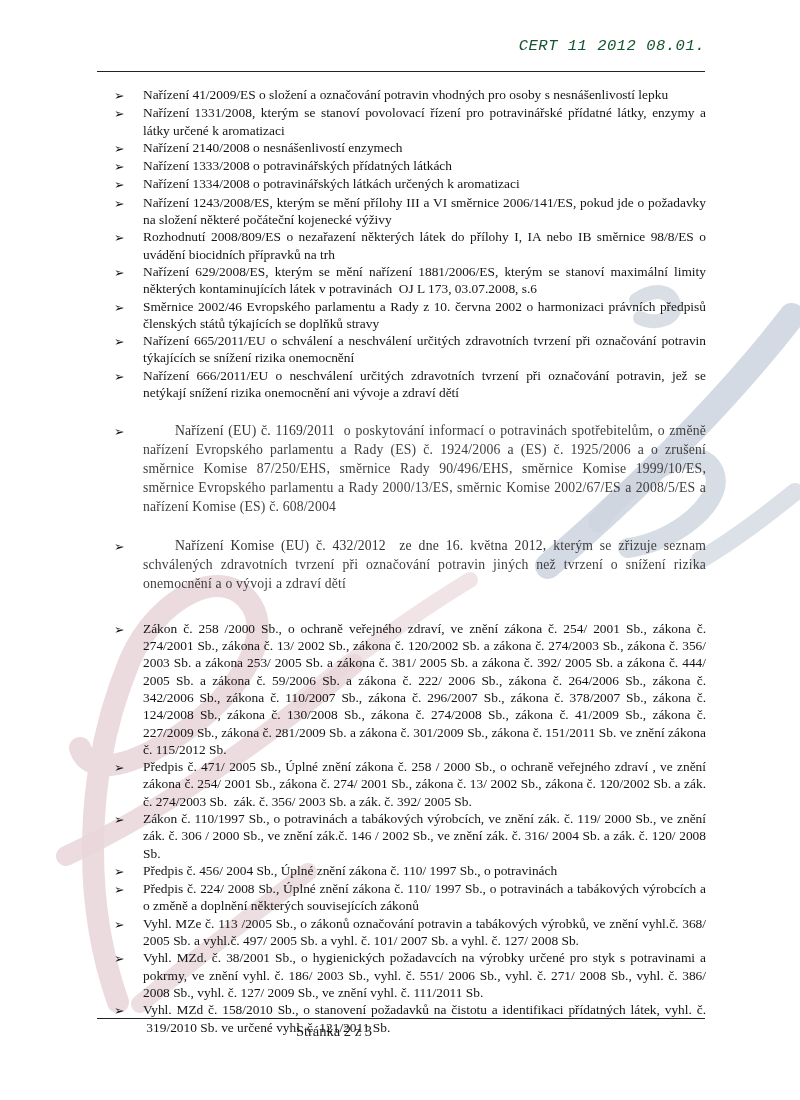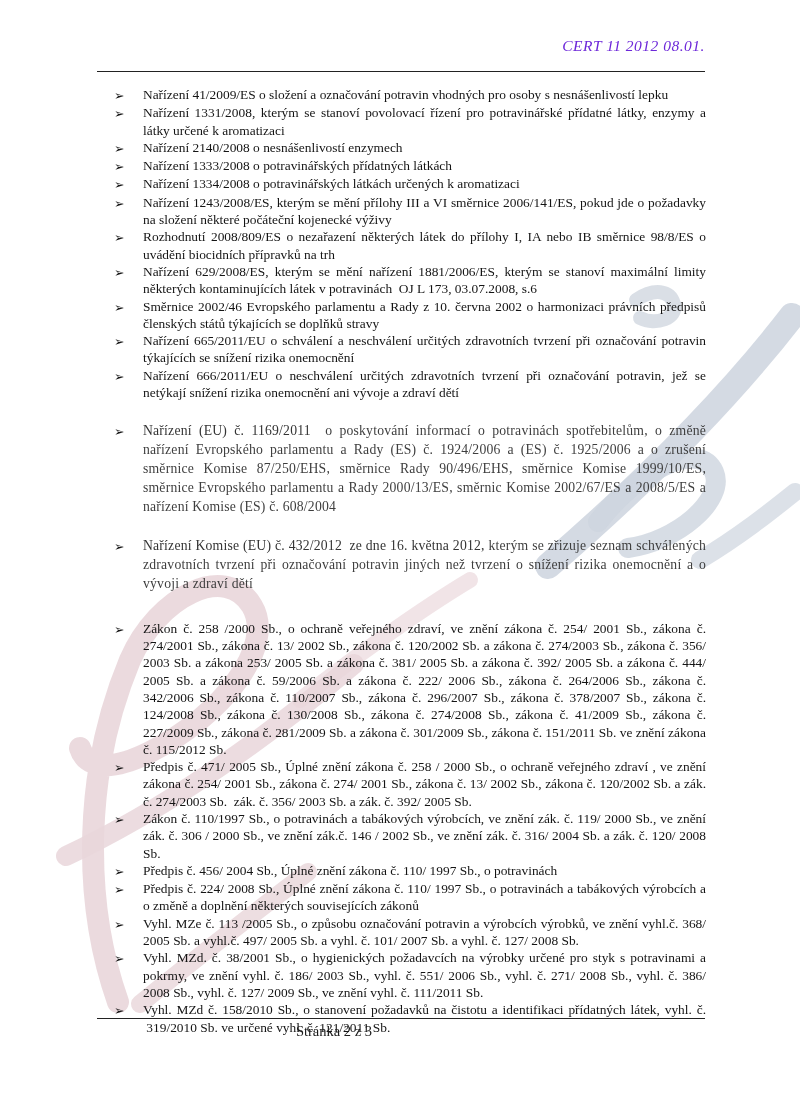--- a/index.html
+++ b/index.html
@@ -4,35 +4,35 @@
 <style>
   html,body{margin:0;padding:0;}
   body{
     width:800px;height:1100px;position:relative;background:#ffffff;
     font-family:"Liberation Serif", serif;color:#141414;overflow:hidden;
   }
   .watermark{position:absolute;left:0;top:0;z-index:0;pointer-events:none;}
   .layer{position:absolute;left:0;top:0;z-index:1;width:800px;height:1100px;}
   .doc-ref{
     position:absolute;top:37px;right:95px;font-style:italic;
-    font-size:15.5px;letter-spacing:.5px;color:#6d28d9;
+    font-size:15.5px;letter-spacing:.5px;color:#14532d;font-family:Liberation Mono, monospace;
   }
   .rule{position:absolute;left:97px;width:608px;border-top:1.8px solid #222;}
   .rule-top{top:71px;}
   .rule-bottom{top:1018px;border-top-width:1.4px;}
   .content{position:absolute;left:114px;top:86px;width:592px;}
   .item{display:flex;font-size:13.4px;line-height:17.3px;color:#141414;}
   .item .bullet{
     flex:0 0 29px;width:29px;font-size:12.5px;padding-top:1px;
     font-family:"DejaVu Sans", sans-serif;color:#141414;
   }
   .item .txt{flex:1;text-align:justify;}
   .bold{font-weight:400;}
   .item.soft{font-size:13.7px;line-height:18.8px;color:#3e3e3e;letter-spacing:.2px;}
-  .item.soft .bold{color:#333333;}
+  .item.soft .bold{color:#333333;margin-left:32px;}
   .item.gap-sm{margin-top:21px;}
   .item.gap-lg{margin-top:26px;}
   .footer-text{
     position:absolute;top:1023px;left:0;width:668px;text-align:center;
     font-size:14.5px;color:#1a1a1a;
   }
 </style>
 </head>
 <body>
 
@@ -126,21 +126,21 @@
       <div class="item">
         <span class="bullet">➢</span>
         <div class="txt"><span class="bold">Předpis č. 456/ 2004 Sb., Úplné znění zákona č. 110/ 1997 Sb., o potravinách</span></div>
       </div>
       <div class="item">
         <span class="bullet">➢</span>
         <div class="txt"><span class="bold">Předpis č. 224/ 2008 Sb., Úplné znění zákona č. 110/ 1997 Sb., o potravinách a tabákových výrobcích a o změně a doplnění některých souvisejících zákonů</span></div>
       </div>
       <div class="item">
         <span class="bullet">➢</span>
-        <div class="txt"><span class="bold">Vyhl. MZe č. 113 /2005 Sb.,</span><span> o způsobu označování potravin a výrobcích výrobků, ve znění </span><span class="bold">vyhl.č. 368/ 2005 Sb. a vyhl.č. 497/ 2005 Sb. a vyhl. č. 101/ 2007 Sb. a vyhl. č. 127/ 2008 Sb.</span></div>
+        <div class="txt"><span class="bold">Vyhl. MZe č. 113 /2005 Sb.,</span><span> o zákonů označování potravin a tabákových výrobků, ve znění </span><span class="bold">vyhl.č. 368/ 2005 Sb. a vyhl.č. 497/ 2005 Sb. a vyhl. č. 101/ 2007 Sb. a vyhl. č. 127/ 2008 Sb.</span></div>
       </div>
       <div class="item">
         <span class="bullet">➢</span>
         <div class="txt"><span class="bold">Vyhl. MZd. č. 38/2001 Sb.,</span><span> o hygienických požadavcích na výrobky určené pro styk s potravinami a pokrmy, ve znění </span><span class="bold">vyhl. č. 186/ 2003 Sb., vyhl. č. 551/ 2006 Sb., vyhl. č. 271/ 2008 Sb., vyhl. č. 386/ 2008 Sb., vyhl. č. 127/ 2009 Sb., ve znění vyhl. č. 111/2011 Sb.</span></div>
       </div>
       <div class="item">
         <span class="bullet">➢</span>
         <div class="txt"><span class="bold">Vyhl. MZd č. 158/2010 Sb</span><span>., o stanovení požadavků na čistotu a identifikaci přídatných látek, </span><span class="bold">vyhl. č. &nbsp;319/2010 Sb.</span><span> ve určené </span><span class="bold">vyhl. č. 121/2011 Sb.</span></div>
       </div>
     </div>

